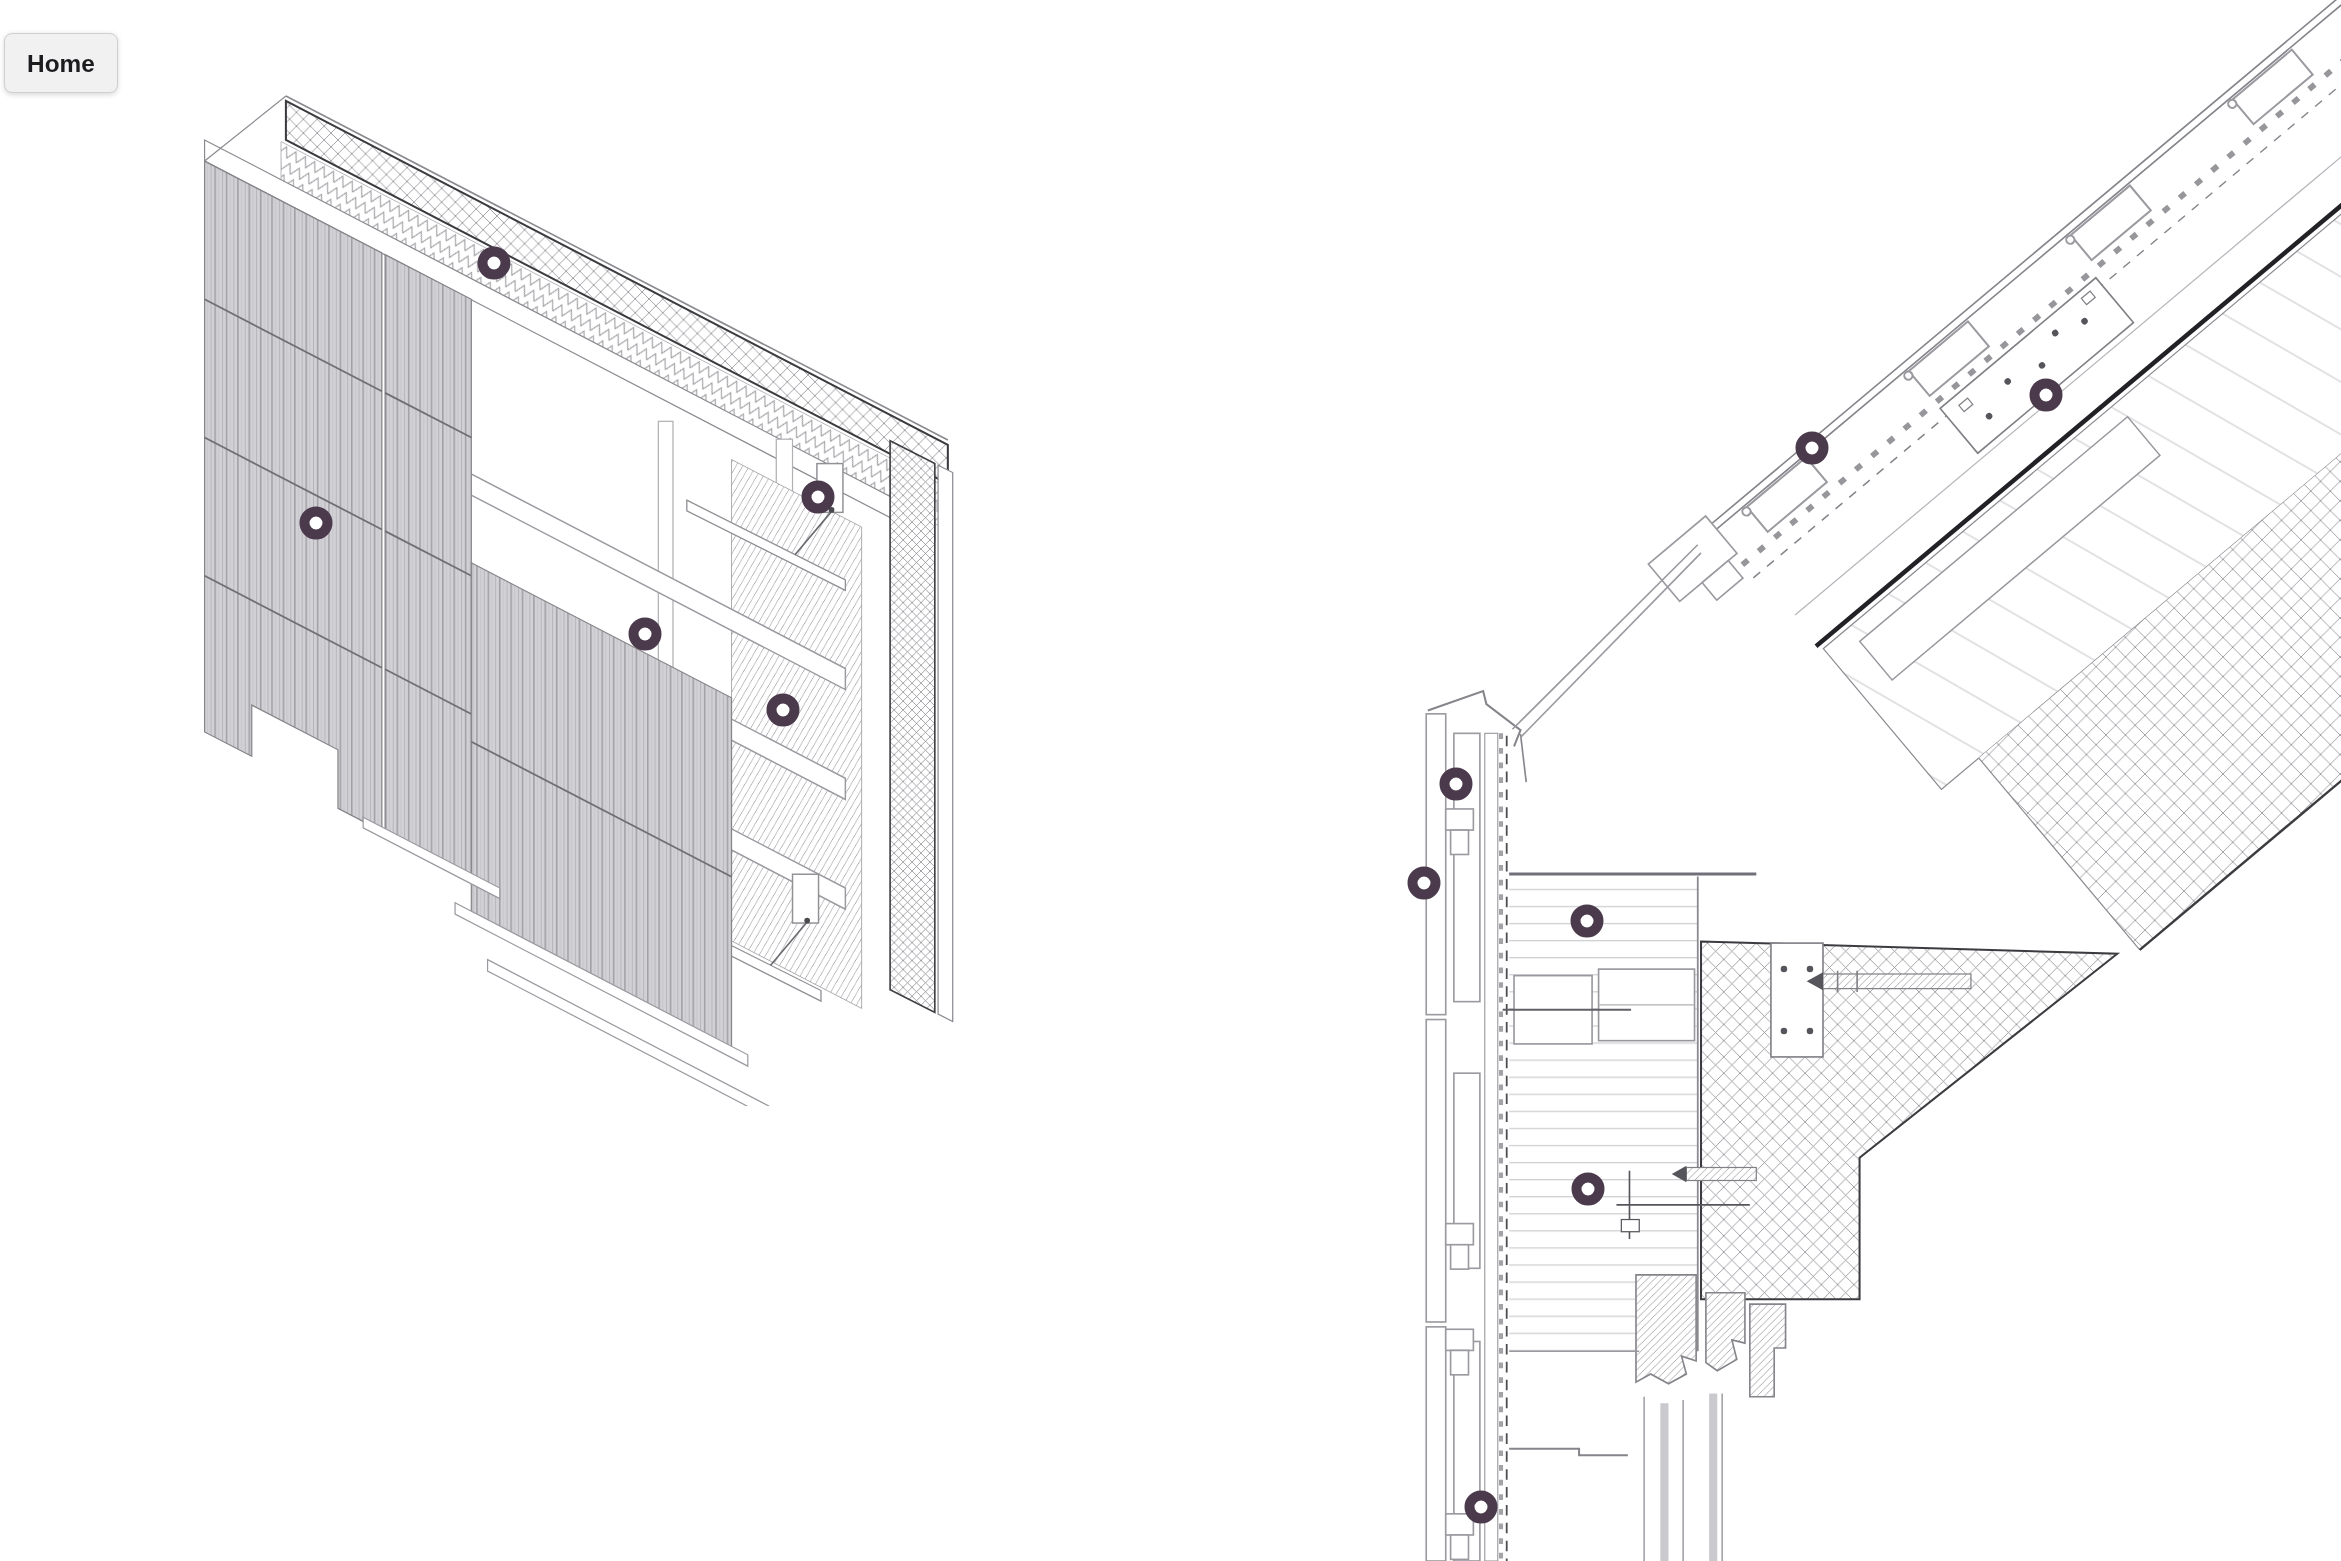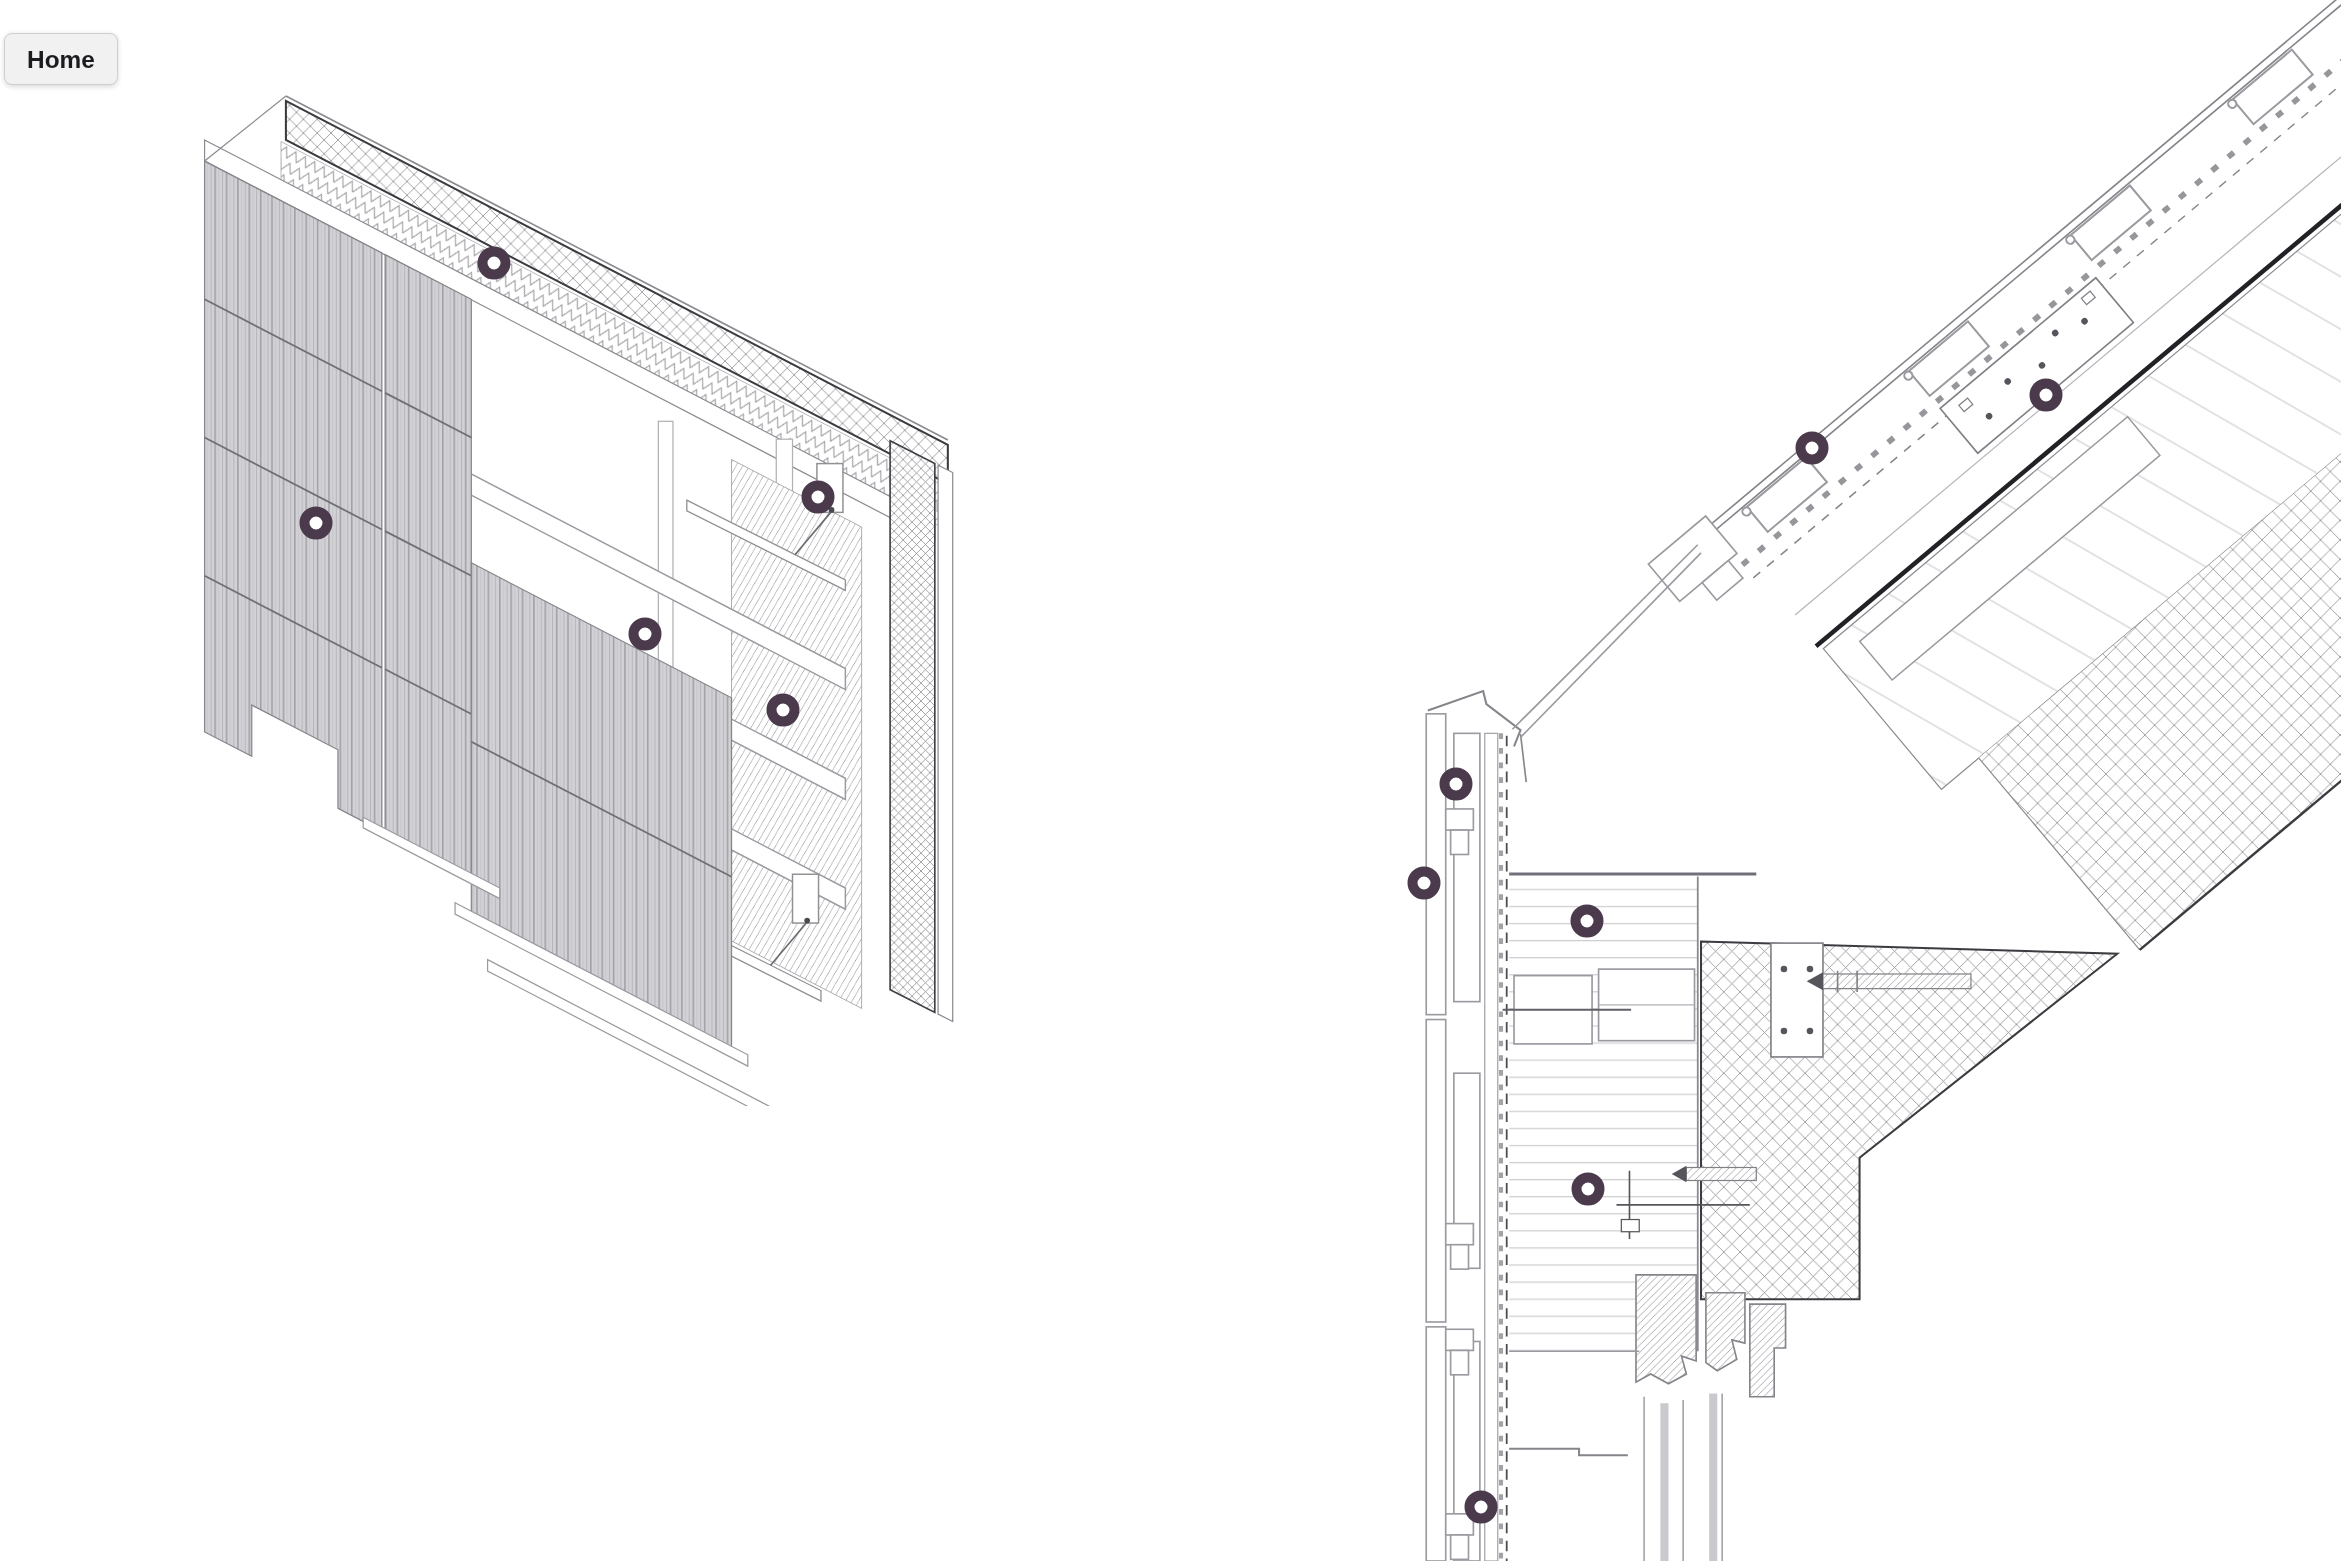--- a/index.html
+++ b/index.html
@@ -1,18 +1,18 @@
 <!DOCTYPE html>
 <html style="font-size:13px"><head>
 <meta charset="utf-8">
 <style>
   html,body{margin:0;padding:0;background:#ffffff;}
   .stage{position:relative;width:2342px;height:1561px;background:#ffffff;overflow:hidden;
          font-family:"Liberation Sans", sans-serif;}
-  .home-btn{position:absolute;left:4.1px;top:33px;height:52px;padding:0 22px;
+  .home-btn{position:absolute;left:4.1px;top:33px;height:60px;padding:0 22px;
             background:#f1f1f2;border:1.6px solid #cfcfd3;border-radius:8.1px;
             font-family:"Liberation Sans", sans-serif;font-size:24.4px;font-weight:600;color:#1c1c1f;
             box-shadow:0 1.6px 4.9px rgba(0,0,0,0.15);cursor:pointer;line-height:41px;}
   .drawing{position:absolute;}
   #hotspot-layer{position:absolute;left:0;top:0;width:100%;height:100%;pointer-events:none;}
   .hotspot{position:absolute;width:13px;height:13px;background:#ffffff;
            border:10.6px solid #4a3a4c;border-radius:50%;box-sizing:content-box;
            transform:translate(-50%,-50%);cursor:pointer;pointer-events:auto;}
 </style>
 </head>

